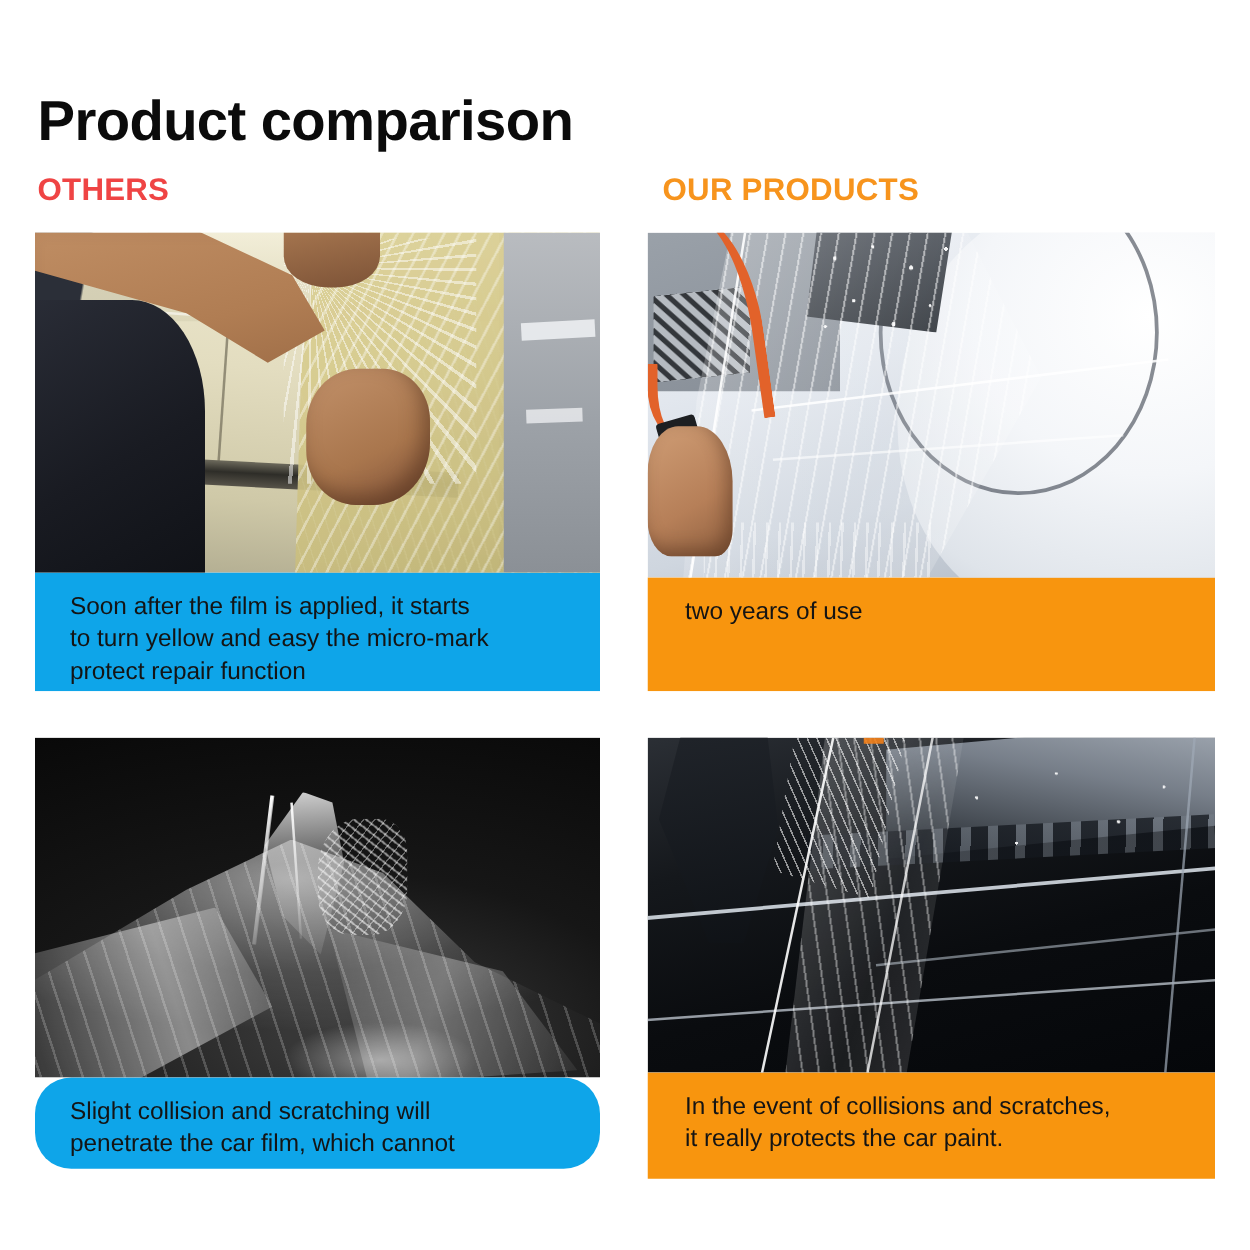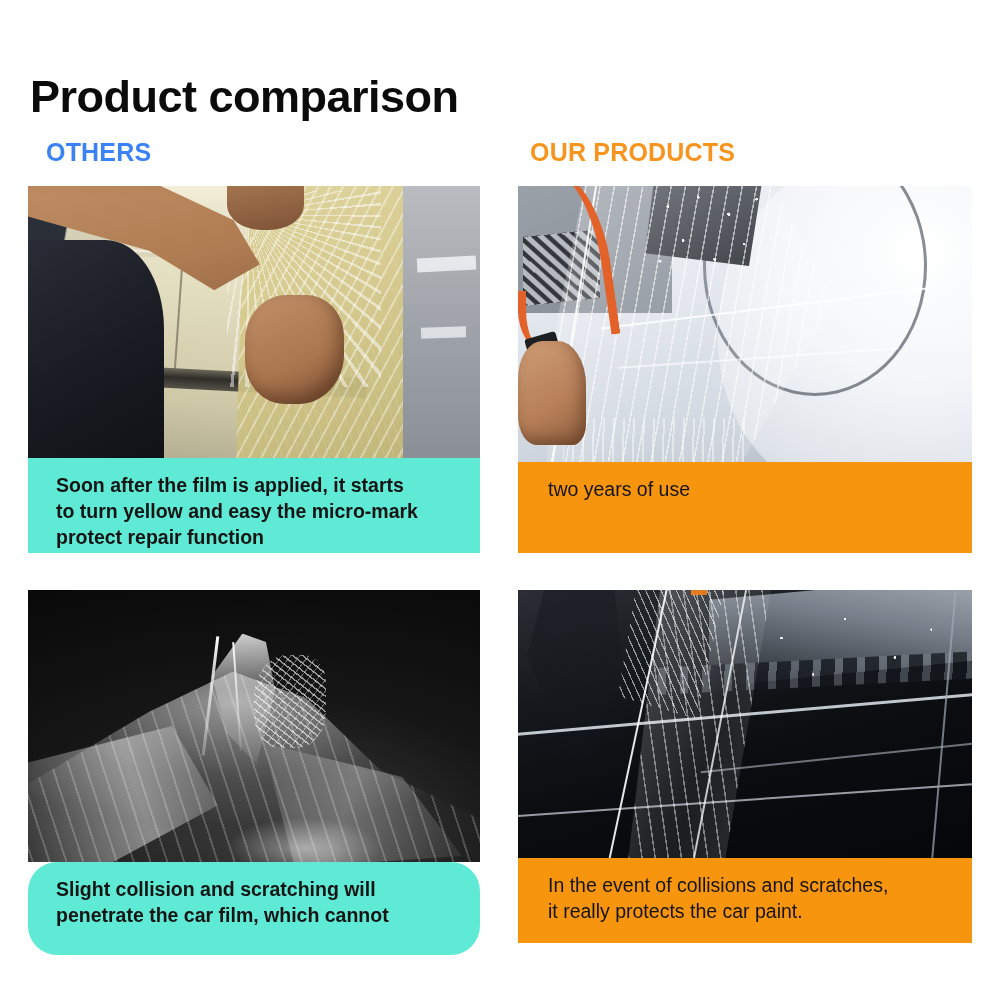--- a/index.html
+++ b/index.html
@@ -32,23 +32,23 @@
   
   .col-head {
     position: absolute;
     font-size: 25px;
     font-weight: bold;
     line-height: 1;
     letter-spacing: 0.2px;
     white-space: nowrap;
   }
   .col-head.others {
-    left: 46px;
+    left: 30px;
     top: 140px;
-    color: #3b82f6;
+    color: #ef4444;
   }
   .col-head.ours {
     left: 530px;
     top: 140px;
     color: #f7941d;
   }
 
   
   .card {
     position: absolute;
@@ -71,25 +71,25 @@
 
   
   .caption {
     box-sizing: border-box;
     width: 100%;
     font-size: 19.5px;
     line-height: 26px;
     color: #141414;
     padding: 14px 0 14px 28px;
   }
-  .caption.gray   { background: #5eead4; font-weight: bold; }
+  .caption.gray   { background: #0ea5e9; }
   .caption.orange { background: #f8950e; padding-left: 30px; }
   .card-l1 .caption { height: 95px; }
   .card-r1 .caption { height: 91px; }
-  .card-l2 .caption { height: 93px; border-radius: 29px; }
+  .card-l2 .caption { height: 73px; border-radius: 29px; }
   .card-r2 .caption { height: 85px; }
   .caption .line { display: block; white-space: nowrap; }
 
   
 
   .layer { position: absolute; inset: 0; }
 
   
   .p1-bg {
     background:

